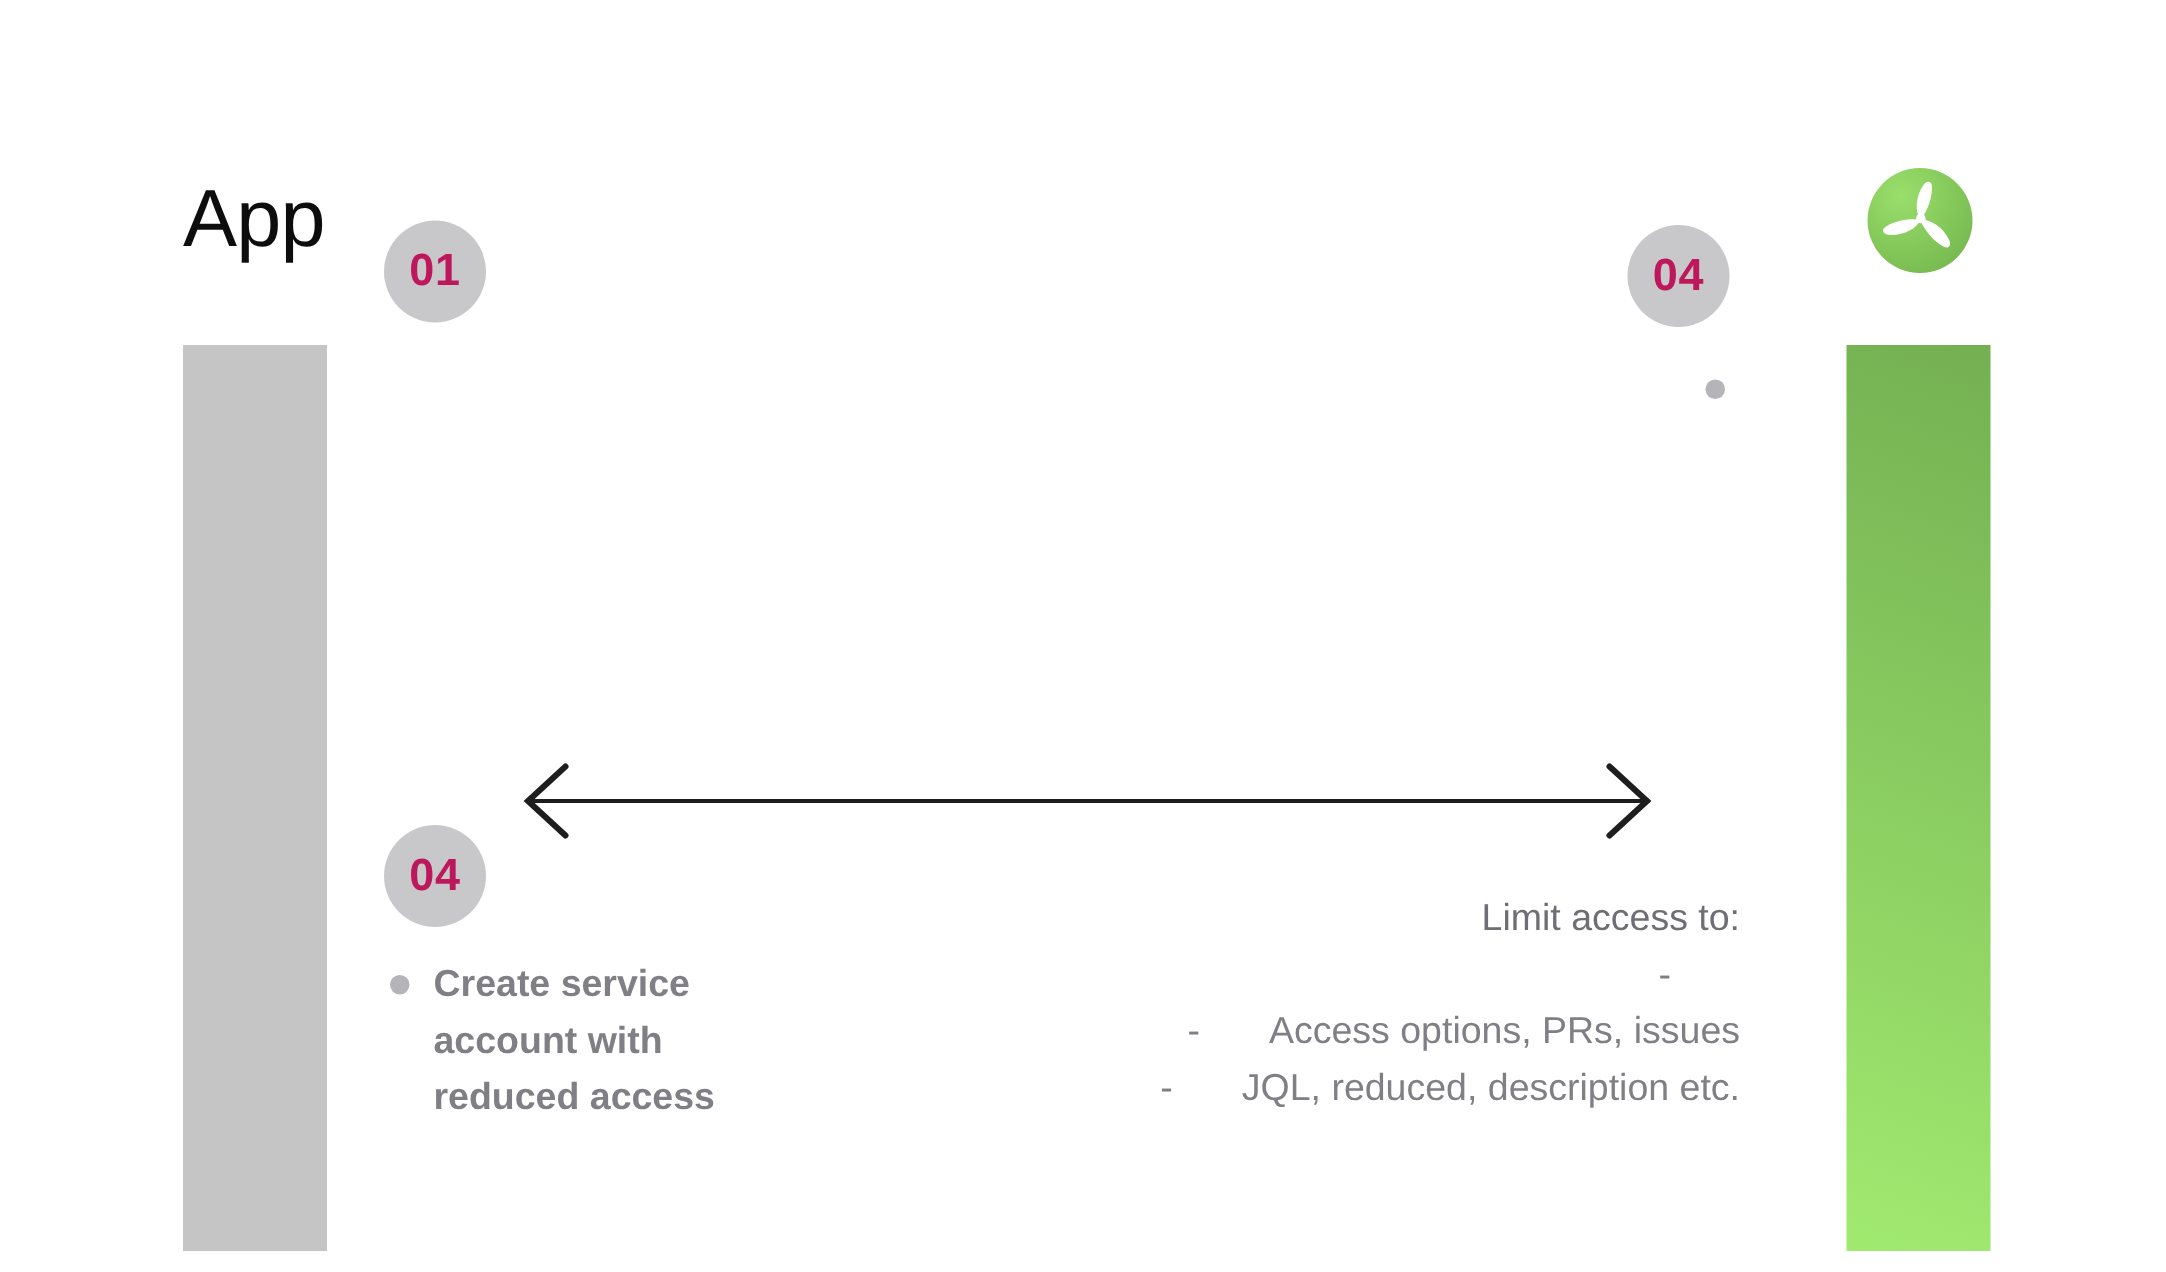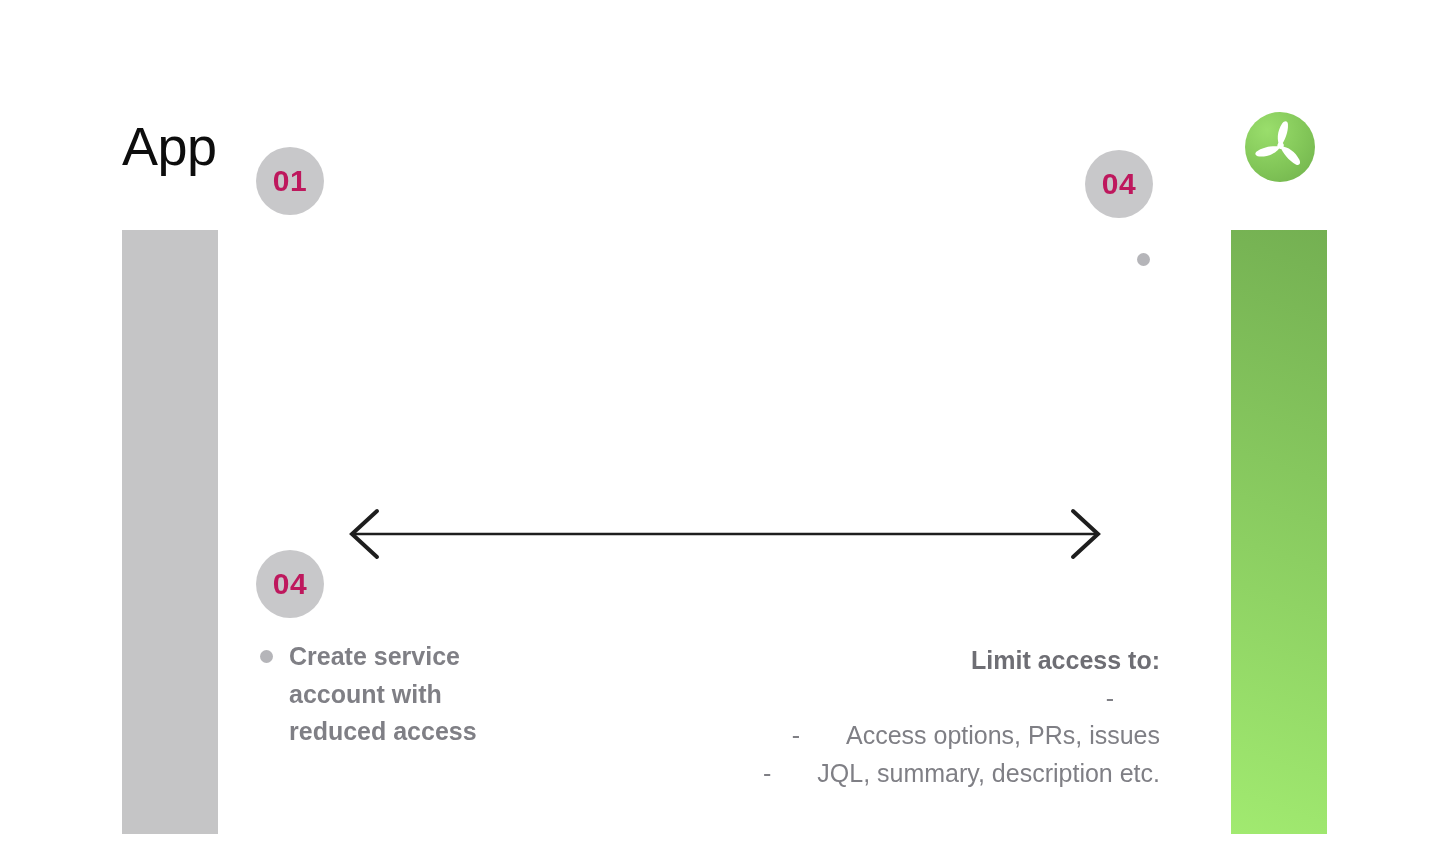--- a/index.html
+++ b/index.html
@@ -60,21 +60,21 @@
   .note-right .note-text{text-align:right;}
   .note-1{left:260px;top:241px;}
   .note-2{left:260px;top:638px;font-weight:bold;}
   .note-3{right:294px;top:241px;}
   .arrow{position:absolute;left:344px;top:506px;width:762px;height:56px;}
   .limit{
     position:absolute;right:284px;top:594px;
     font-size:25px;line-height:37.5px;color:var(--text-gray);
     text-align:right;
   }
-  .limit-heading{font-weight:700;color:var(--heading-gray);margin-top:48px;}
+  .limit-heading{font-weight:400;color:var(--heading-gray);}
   .limit-row{display:flex;justify-content:flex-end;}
   .limit-row .dash{margin-right:46px;}
 </style>
 </head>
 <body>
 
 <div class="canvas">
 
   <h1 class="app-title">App</h1>
 
@@ -124,17 +124,17 @@
     <div class="limit-heading">Limit access to:</div>
     <div class="limit-row">
       <span class="dash">-</span>
     </div>
     <div class="limit-row">
       <span class="dash">-</span>
       <span class="li-text">Access options, PRs, issues</span>
     </div>
     <div class="limit-row">
       <span class="dash">-</span>
-      <span class="li-text">JQL, summary, description etc.</span>
+      <span class="li-text">JQL, reduced, description etc.</span>
     </div>
   </div>
 
 </div>
 
 </body></html>

